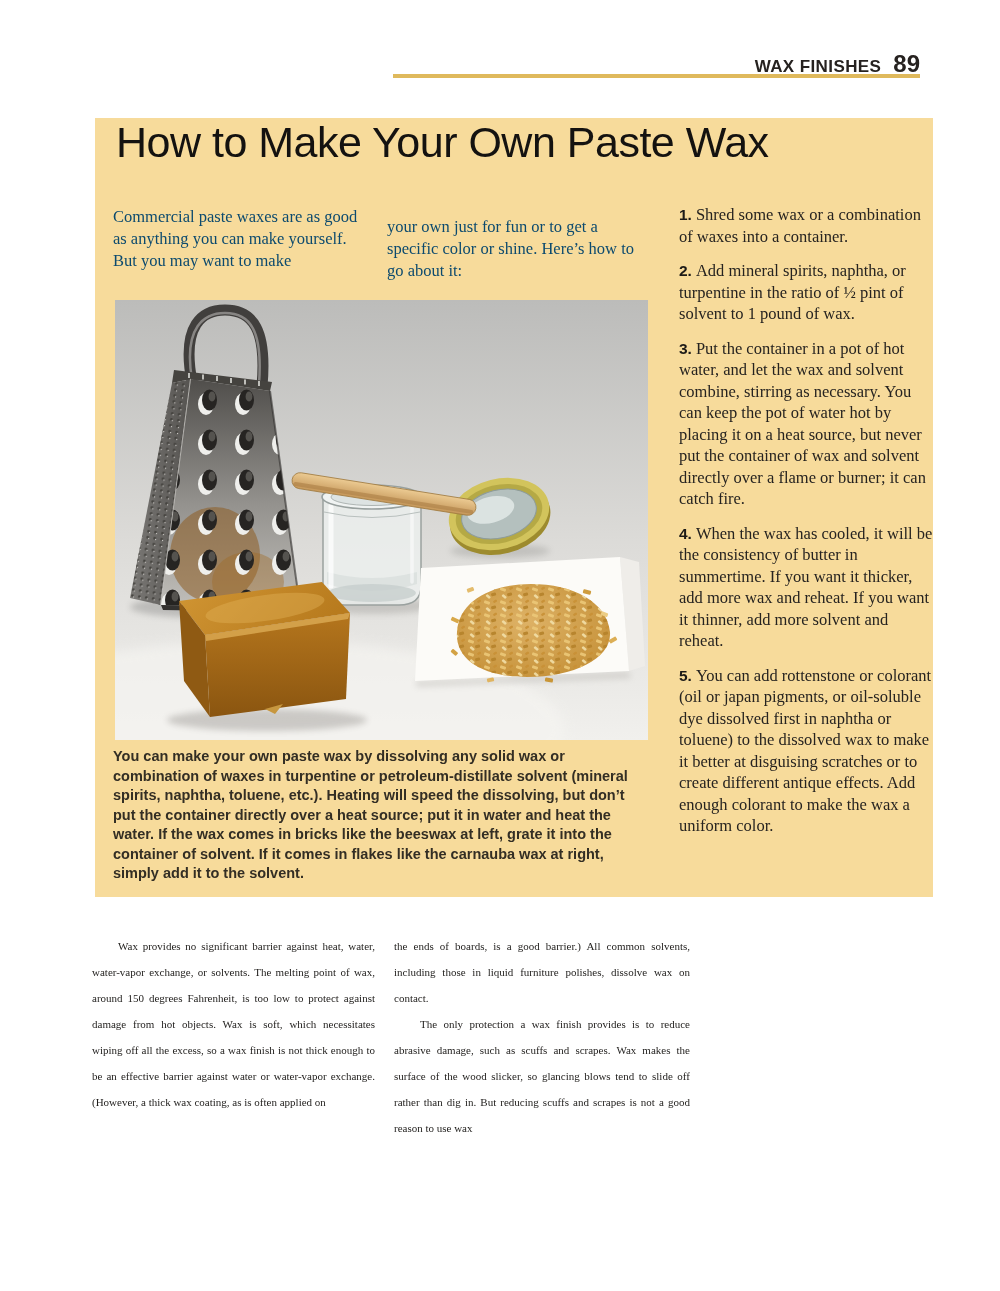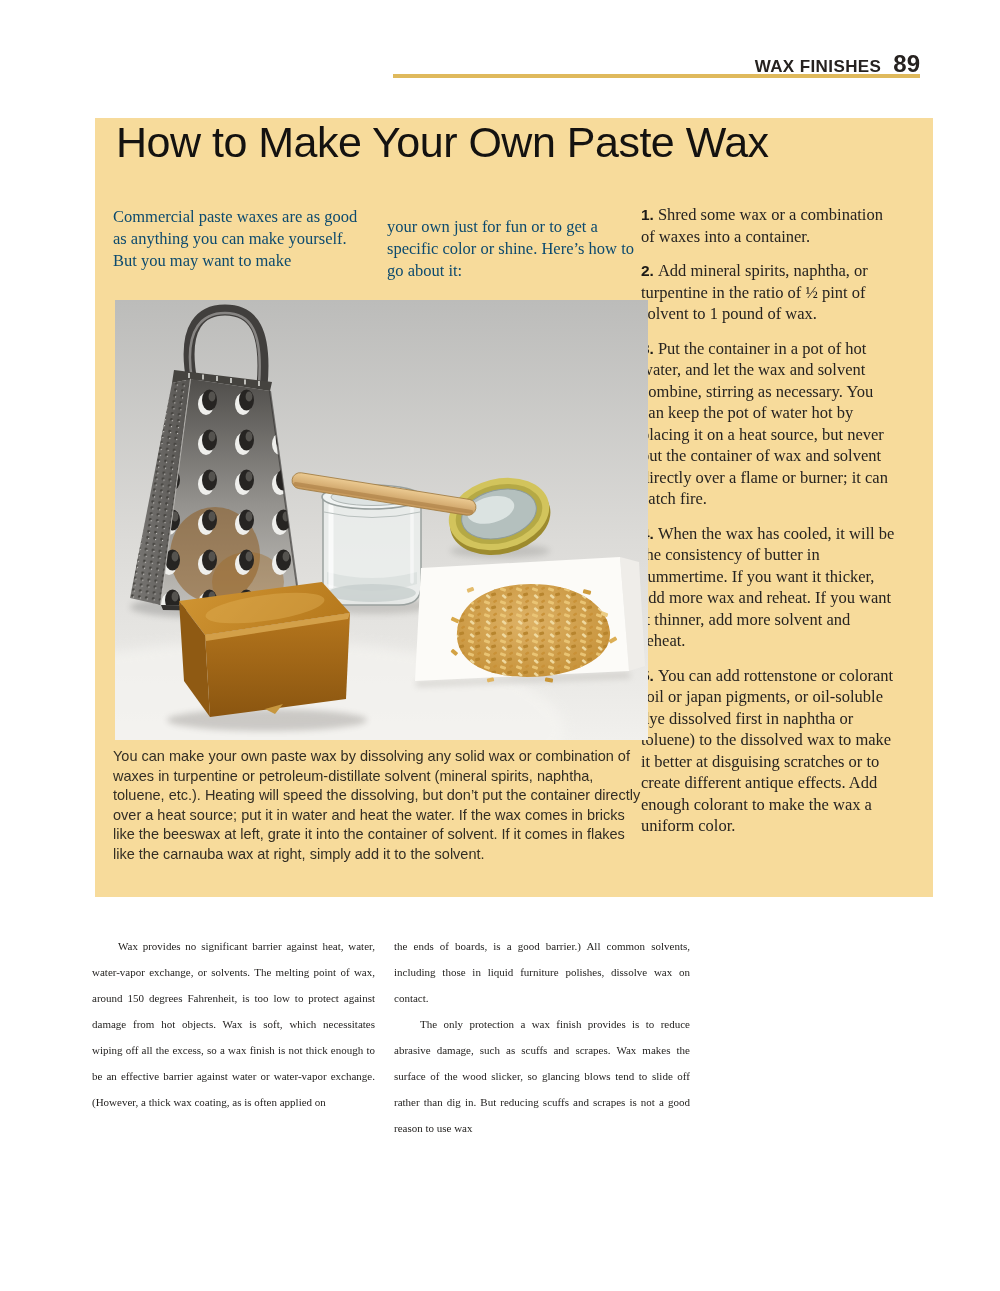--- a/index.html
+++ b/index.html
@@ -20,30 +20,30 @@
   .box-title{
     position:absolute;left:113px;top:115px;margin:3px;width:800px;
     font-weight:300;font-size:43px;letter-spacing:-0.5px;color:#141210;
   }
   .intro{
     position:absolute;top:206px;width:254px;margin:0;
     font-family:"Liberation Serif","DejaVu Serif",serif;font-size:16.5px;line-height:22px;color:#0c4a6e;
   }
   .intro.c1{left:113px;}
   .intro.c2{left:387px;margin-top:10px;}
-  .steps{position:absolute;left:641px;top:204px;width:256px;}
+  .steps{position:absolute;left:679px;top:204px;width:256px;}
   .step{
     margin:0 0 13px 0;font-family:"Liberation Serif","DejaVu Serif",serif;
     font-size:16.5px;line-height:21.5px;color:#262320;
   }
   .step .n{font-family:"Liberation Sans","DejaVu Sans",sans-serif;font-weight:700;font-size:15.5px;margin-right:4px;color:#1c1a17;}
   .photo{position:absolute;left:115px;top:300px;width:533px;height:440px;margin:0;}
   .caption{
     position:absolute;left:113px;top:747px;width:534px;margin:0;
-    font-size:14.5px;line-height:19.5px;font-weight:400;color:#332e24;
+    font-size:14.5px;line-height:19.5px;font-weight:700;color:#332e24;
   }
   
   .bcol{
     position:absolute;top:933px;
     font-family:"Liberation Serif","DejaVu Serif",serif;font-size:11px;line-height:26px;color:#1f1d1b;
     text-align:justify;
   }
   .bcol.c1{left:92px;width:283px;}
   .bcol.c2{left:394px;width:296px;}
   .bcol p{margin:0;}

